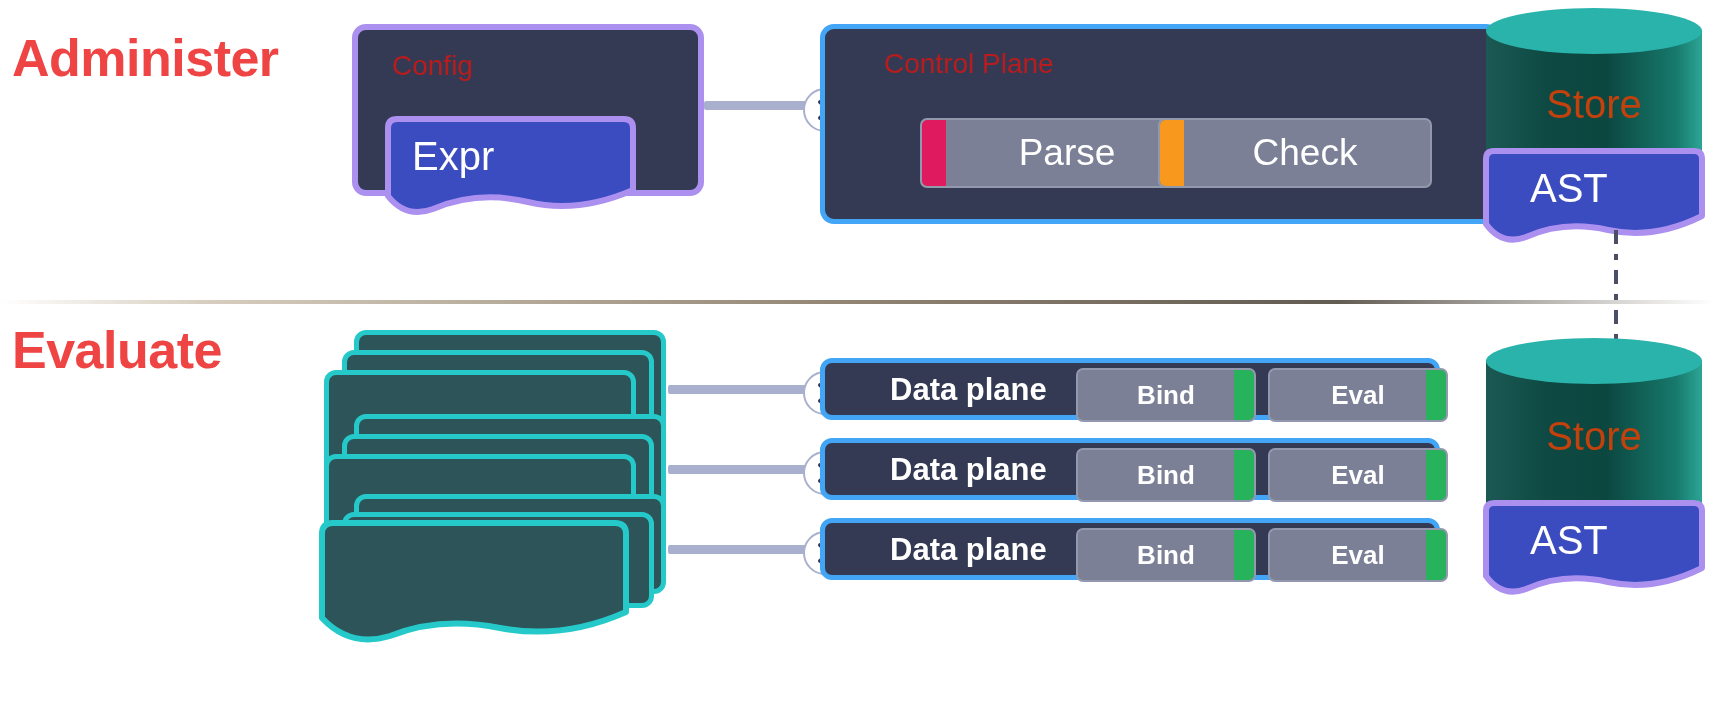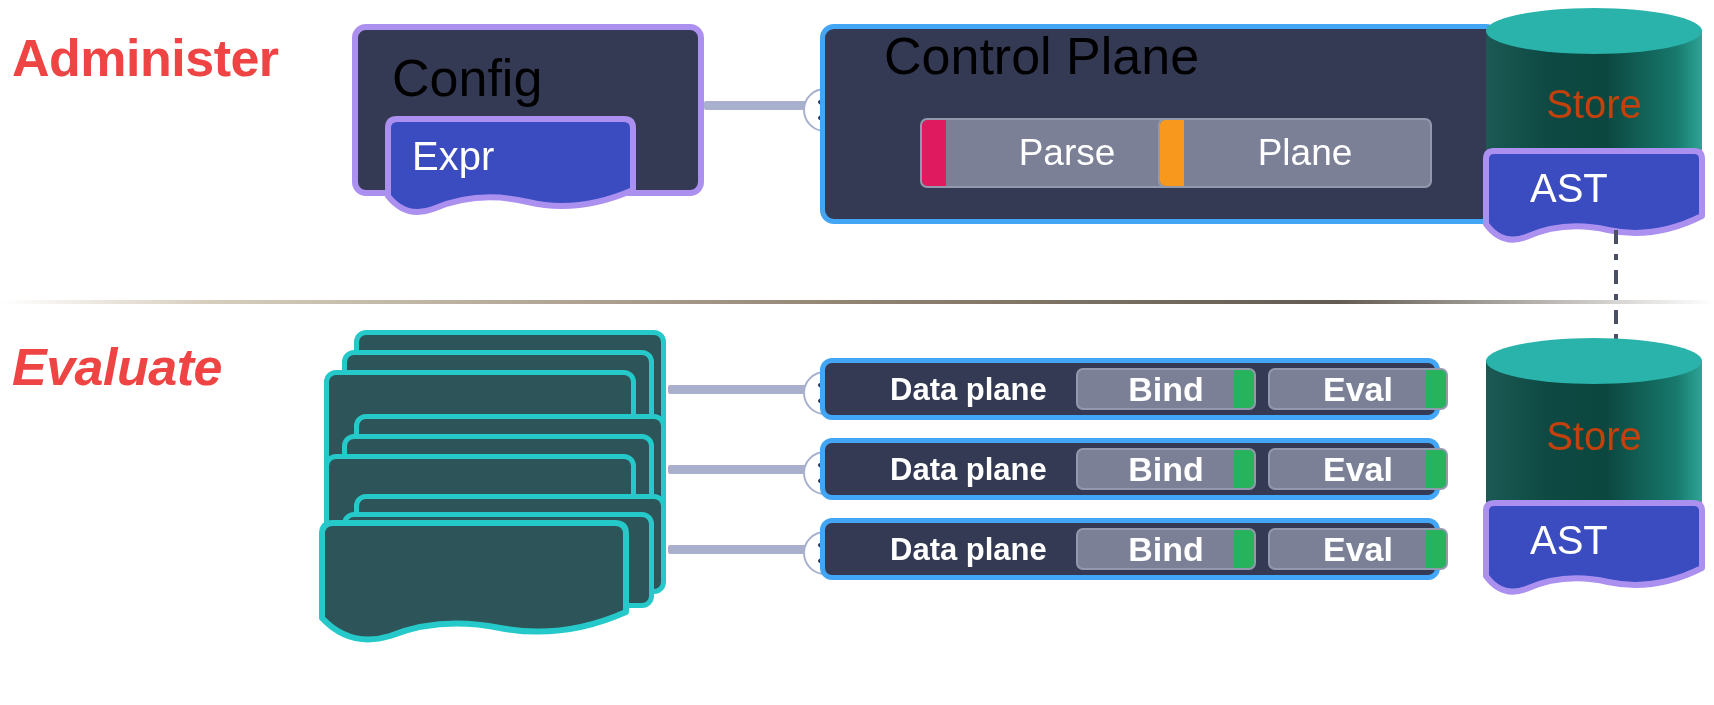--- a/index.html
+++ b/index.html
@@ -9,54 +9,54 @@
     background:#ffffff;
   }
   .stage{position:absolute;inset:0;}
 
   
   .sect-label{
     position:absolute;color:#ef4444;font-weight:700;letter-spacing:-0.5px;
     font-size:52px;line-height:1;white-space:nowrap;
   }
   #lbl-administer{left:12px;top:32px;}
-  #lbl-evaluate{left:12px;top:341px;font-style:italic;}
+  #lbl-evaluate{left:12px;top:324px;}
 
   
   .divider{
     position:absolute;left:0;top:300px;width:1714px;height:4px;
     background:linear-gradient(to right,#ffffff 0%,#c9bda9 12%,#6b5a43 50%,#2e2519 78%,#ffffff 100%);
     opacity:.75;
   }
 
   
   .panel{position:absolute;border-radius:14px;box-sizing:border-box;background:#353A54;}
   .panel.purple{border:6px solid #AC90F0;}
   .panel.blue{border:5px solid #42A5F5;}
 
   .panel-title{
-    position:absolute;color:#000000;font-size:52px;line-height:1;white-space:nowrap;
+    position:absolute;color:#b91c1c;font-size:28px;line-height:1;white-space:nowrap;
   }
 
   
   #config-panel{left:352px;top:24px;width:352px;height:172px;}
   #config-title{left:392px;top:52px;}
 
   
   .ribbon{position:absolute;}
   .ribbon svg{display:block;}
   .ribbon .rb-label{
     position:absolute;color:#fff;font-size:40px;line-height:1;white-space:nowrap;
   }
   #expr-ribbon{left:378px;top:116px;width:264px;height:100px;}
   #expr-ribbon .rb-label{left:34px;top:20px;}
 
   
   #control-panel{left:820px;top:24px;width:680px;height:200px;}
-  #control-title{left:884px;top:30px;}
+  #control-title{left:884px;top:50px;}
 
   
   .chip{
     position:absolute;box-sizing:border-box;display:flex;align-items:center;justify-content:center;
     background:#7B8096;border:2px solid #9399AD;border-radius:7px;color:#fff;
     overflow:hidden;
   }
   .chip .bar{position:absolute;top:0;bottom:0;width:24px;}
   .chip .bar.left{left:0;border-top-left-radius:5px;border-bottom-left-radius:5px;}
   .chip .bar.right{right:0;border-top-right-radius:5px;border-bottom-right-radius:5px;}
@@ -117,21 +117,21 @@
   #req-label{
     position:absolute;left:40px;top:222px;color:#fff;font-size:42px;line-height:1;z-index:6;
   }
 
   
   .dp-row{position:absolute;left:820px;width:620px;height:62px;font-weight:bold;}
   .dp-row .panel{left:0;top:0;width:620px;height:62px;border-radius:12px;}
   .dp-title{
     position:absolute;left:70px;top:16px;color:#fff;font-size:31px;line-height:1;white-space:nowrap;z-index:3;
   }
-  .dp-row .chip{height:42px;top:10px;font-size:34px;}
+  .dp-row .chip{height:54px;top:10px;font-size:26px;}
   .dp-row .chip.bind{left:256px;width:180px;}
   .dp-row .chip.eval{left:448px;width:180px;}
   .dp-row .chip .bar{width:20px;}
   #dp1{top:358px;}
   #dp2{top:438px;}
   #dp3{top:518px;}
 </style>
 </head>
 <body>
 
@@ -164,21 +164,21 @@
   <div class="panel blue" id="control-panel"></div>
   <div class="panel-title" id="control-title">Control Plane</div>
 
   <div class="chip" id="chip-parse">
     <span class="bar left" style="background:#E01A5F"></span>
     <span class="chip-label">Parse</span>
   </div>
 
   <div class="chip" id="chip-check">
     <span class="bar left" style="background:#F8981D"></span>
-    <span class="chip-label">Plane</span>
+    <span class="chip-label">Check</span>
   </div>
 
   <div class="cyl" id="cyl-top">
     <div class="body"></div>
     <div class="top"></div>
     <div class="cyl-label">Store</div>
   </div>
 
   <div class="ribbon" id="ast-top">
     <svg width="232" height="96" viewBox="0 0 232 96">

